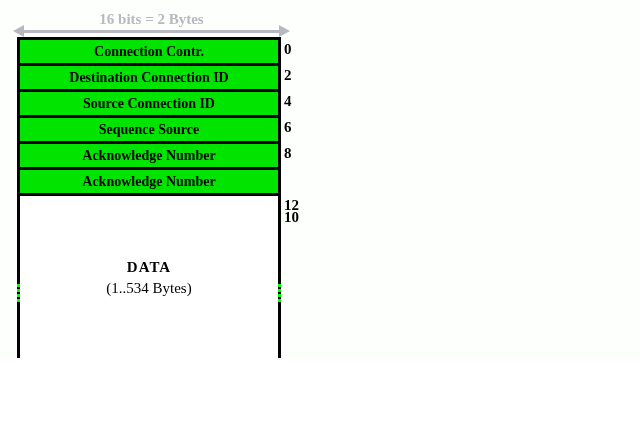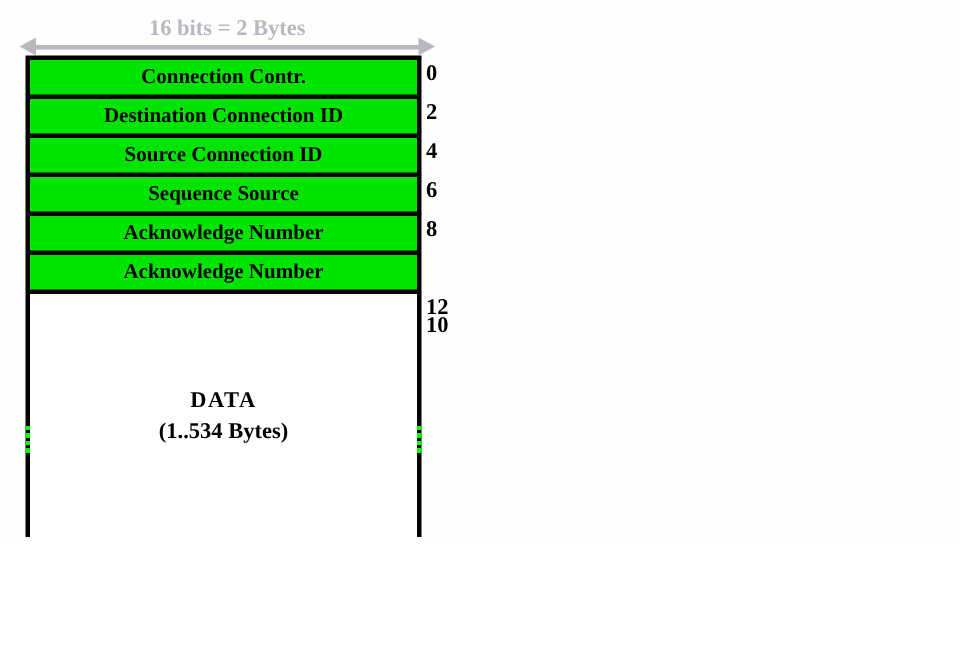--- a/index.html
+++ b/index.html
@@ -90,21 +90,21 @@
     display:flex;
     flex-direction:column;
     align-items:center;
     justify-content:center;
   }
   .data-title{
     font-size:15px;font-weight:bold;color:#000;
     letter-spacing:1px;
   }
   .data-size{
-    font-size:15px;font-weight:bold;color:#000;
+    font-size:15px;font-weight:normal;color:#000;
     margin-top:4px;
     white-space:nowrap;
     text-align:right;
   }
   .tear{
     position:absolute;
     width:3px;height:18px;
     top:88px;
     background:repeating-linear-gradient(
       to bottom,

